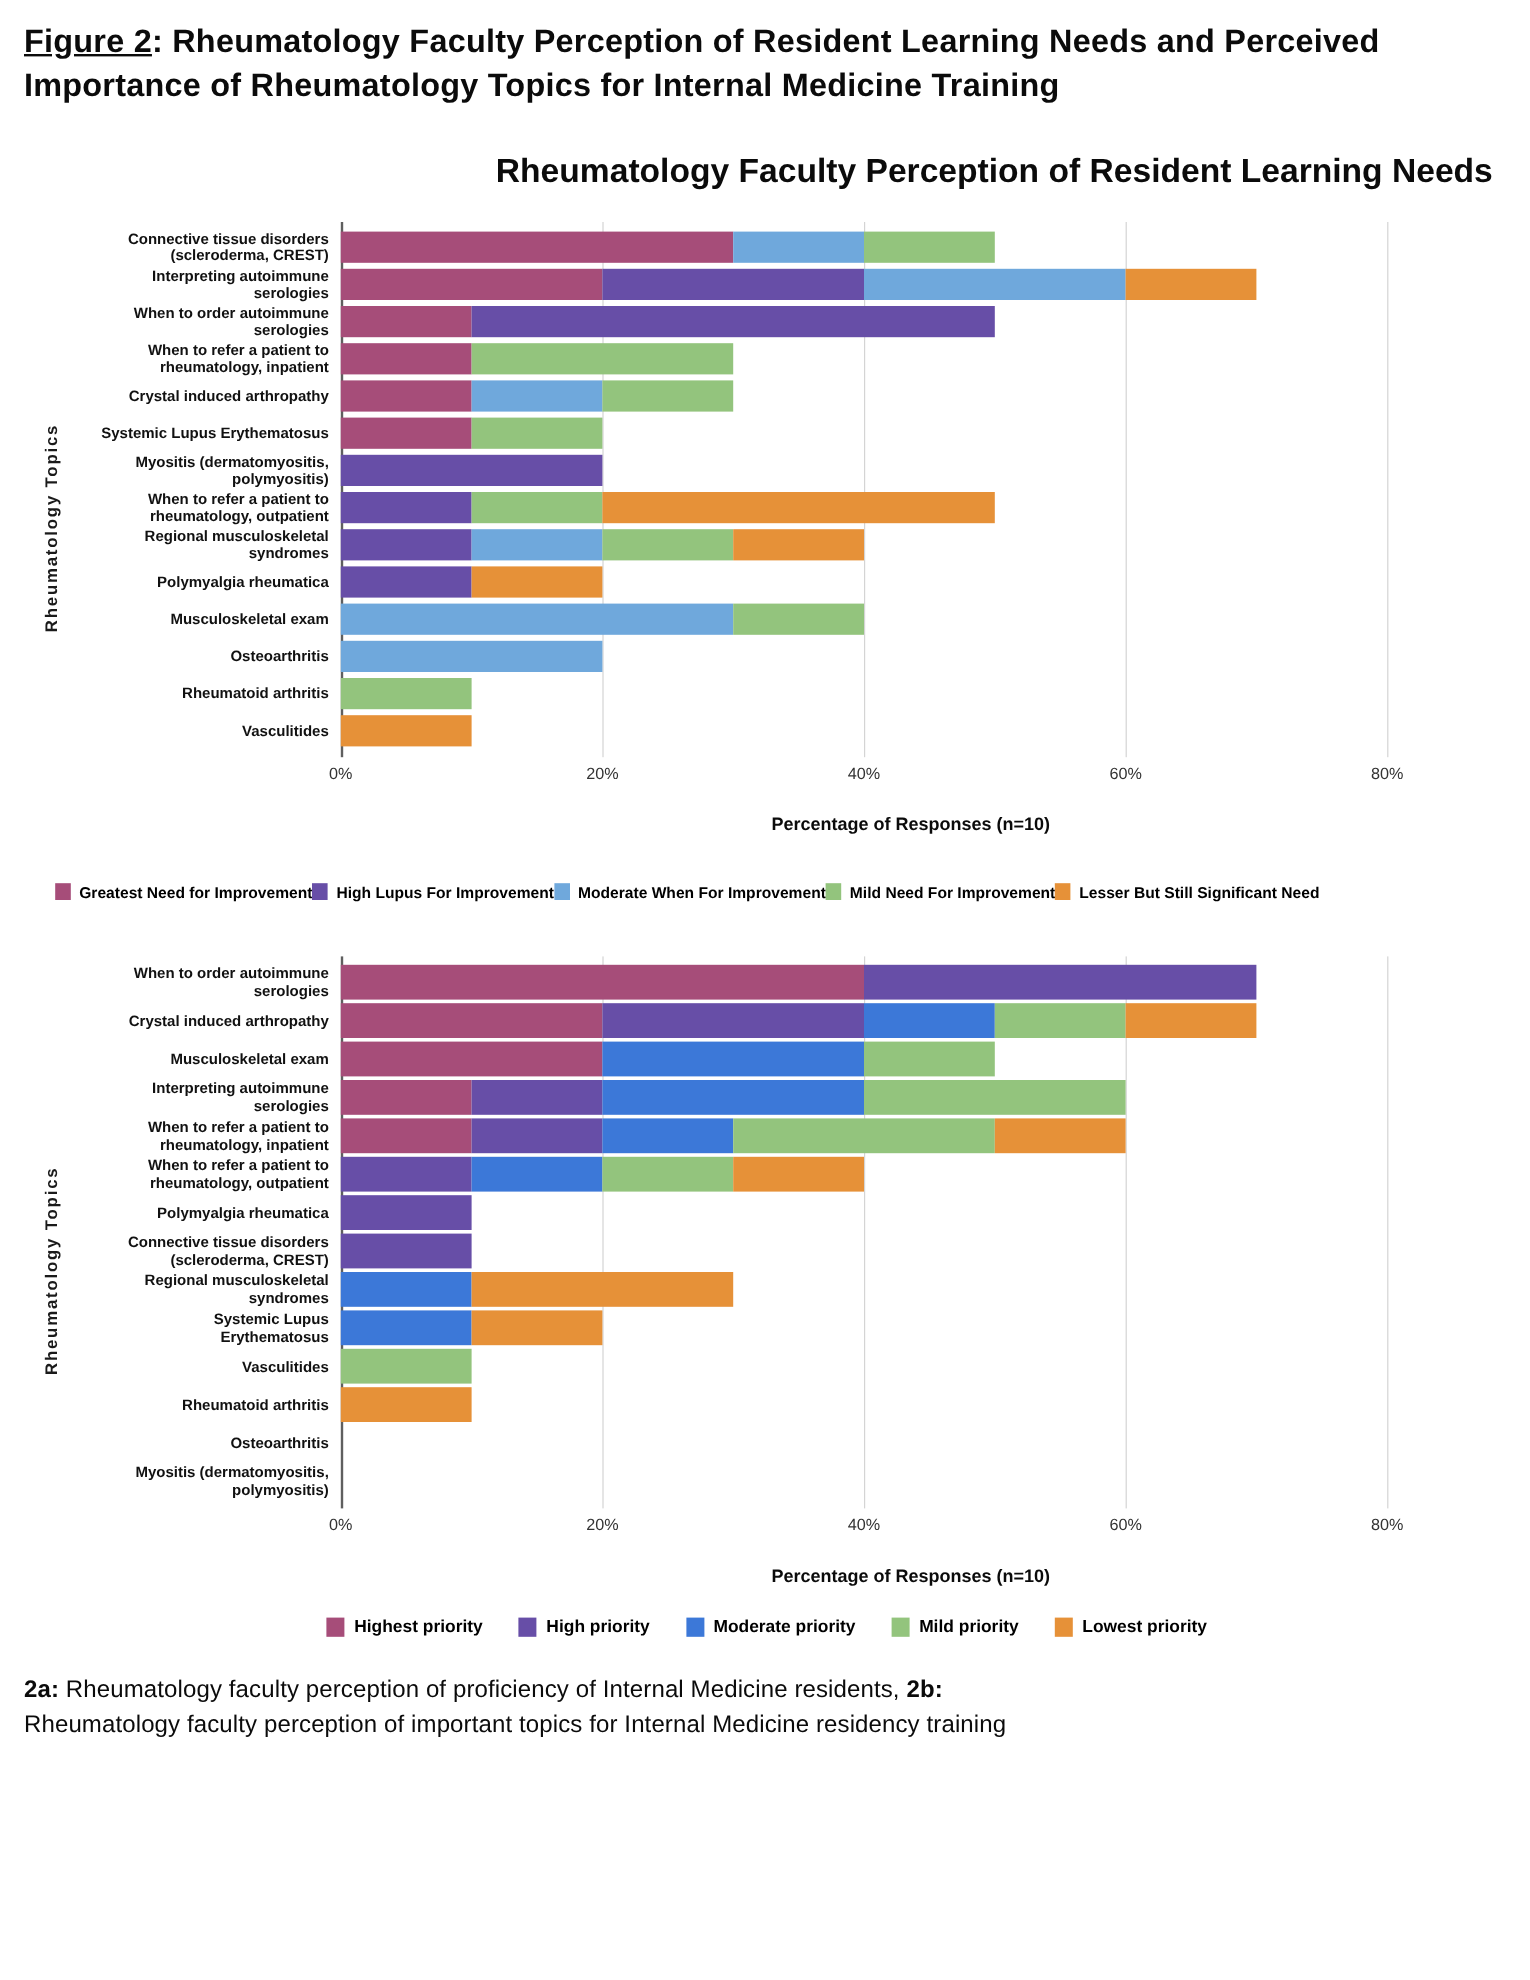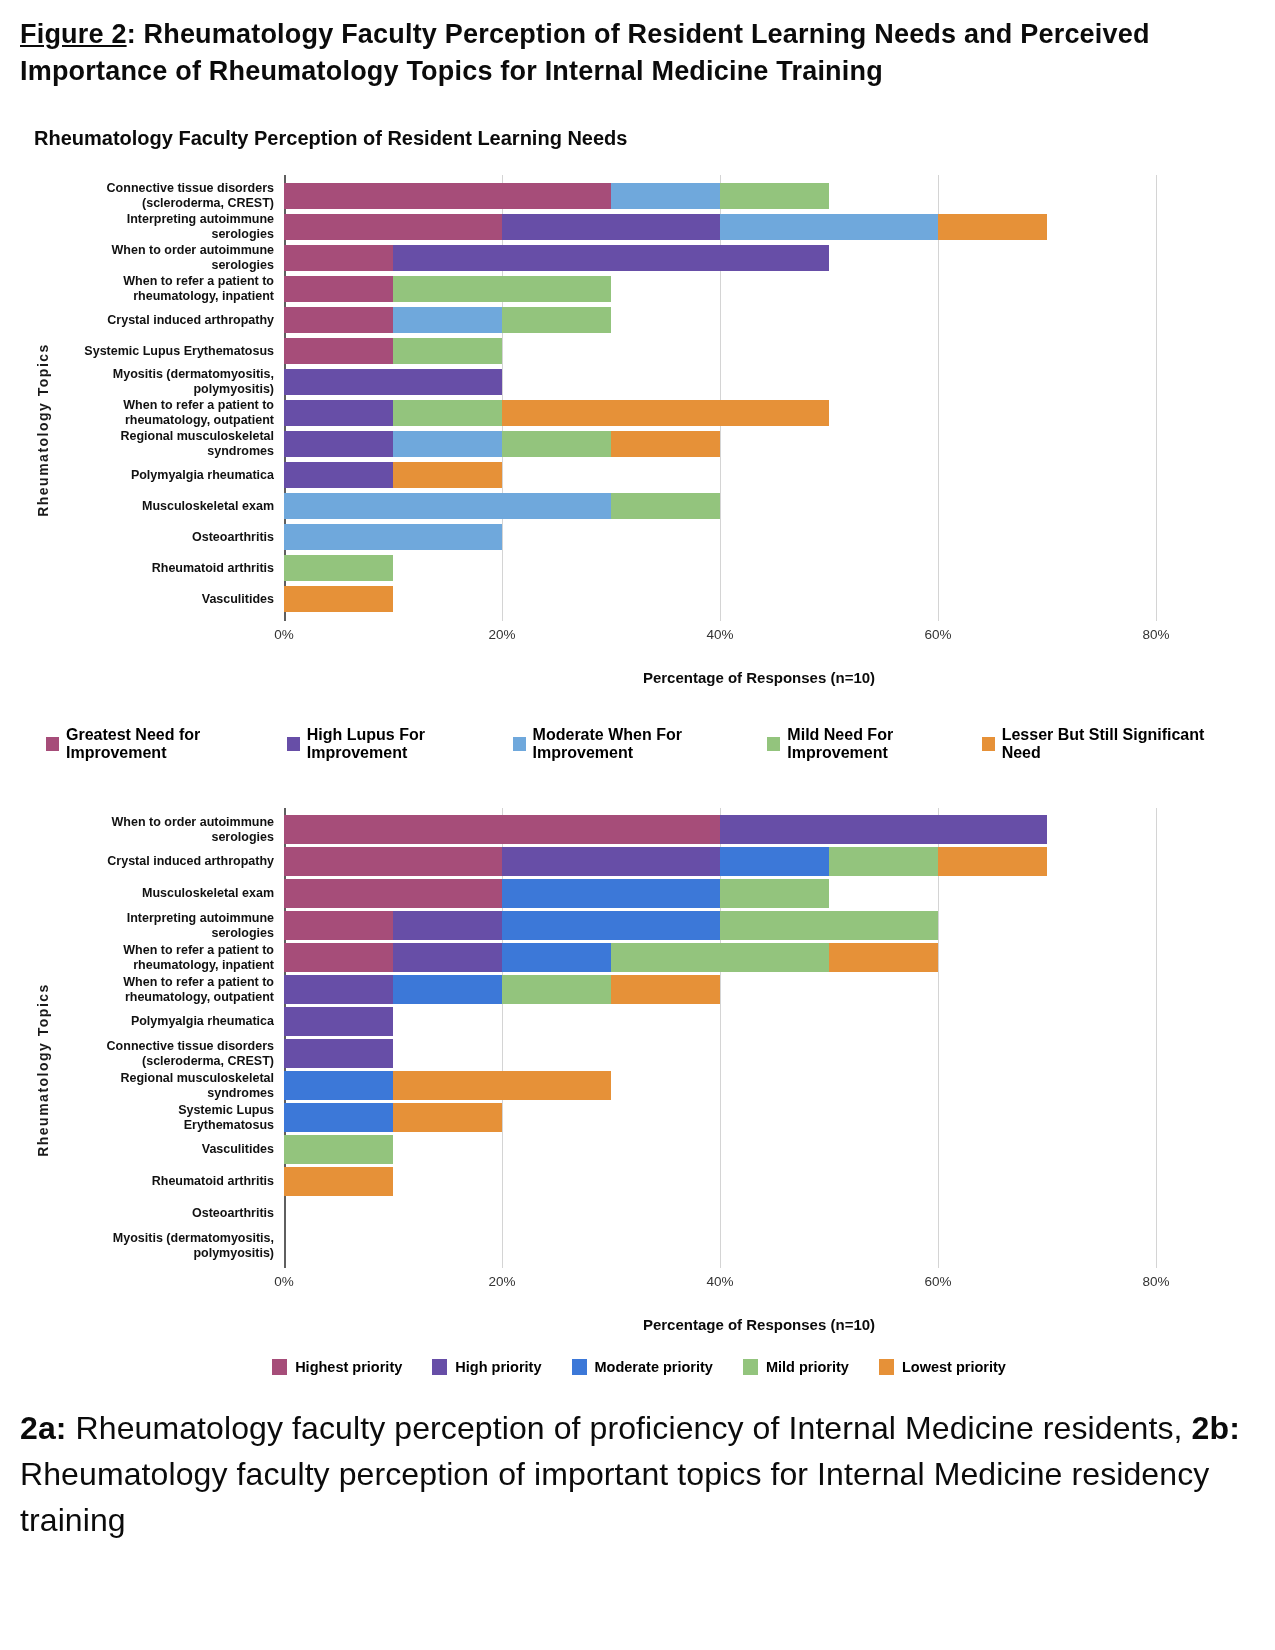--- a/index.html
+++ b/index.html
@@ -13,21 +13,21 @@
   
   .fig-title{
     font-size:27px;font-weight:bold;line-height:1.38;margin:0 0 34px 0;
     letter-spacing:.2px;color:#0b0b0b;max-width:1250px;
   }
   .fig-title .u{text-decoration:underline;}
 
   
   .chart{position:relative;margin-left:14px;width:1210px;}
   .chart-title{
-    text-align:left;font-size:20px;font-weight:bold;color:#0b0b0b;
+    text-align:right;font-size:28px;font-weight:bold;color:#0b0b0b;
     margin:0 0 24px 0;white-space:pre-line;line-height:1.3;
   }
   .plot-wrap{position:relative;}
   .ylabel-box{
     position:absolute;left:-4px;top:0;bottom:0;width:26px;
     display:flex;align-items:center;justify-content:center;
   }
   .ylabel-box span{
     transform:rotate(-90deg);white-space:nowrap;
     font-size:14px;font-weight:bold;letter-spacing:1.5px;color:#1a1a1a;
@@ -56,35 +56,35 @@
   .xlabel{
     margin-left:250px;width:950px;text-align:center;
     font-size:15px;font-weight:bold;color:#0b0b0b;margin-top:20px;
   }
 
   
   .legend{display:flex;align-items:center;}
   .legend-item{display:flex;align-items:center;}
   .swatch{display:inline-block;flex:none;}
   .legend1{
-    justify-content:space-between;margin:40px 0 0 12px;width:1183px;
-    font-size:16px;font-weight:bold;
+    margin:40px 0 0 12px;width:1183px;
+    font-size:13px;font-weight:bold;
   }
   .legend1 .swatch{width:13px;height:14px;margin-right:7px;}
   .legend2{
     justify-content:center;gap:30px;margin:26px auto 0 auto;width:1160px;
     font-size:14.5px;font-weight:bold;
   }
   .legend2 .swatch{width:15px;height:16px;margin-right:8px;}
 
   .gap-between-charts{height:46px;}
 
   
   .caption{
-    font-size:32px;line-height:1.45;color:#0b0b0b;margin:30px 0 0 0;
+    font-size:20px;line-height:1.45;color:#0b0b0b;margin:30px 0 0 0;
     max-width:1250px;letter-spacing:.1px;
   }
   .caption b{font-weight:bold;}
 </style>
 </head>
 <body>
 
 <div class="page">
 
   <h1 class="fig-title"><span class="u">Figure 2</span><span>: Rheumatology Faculty Perception of Resident Learning Needs and Perceived Importance of Rheumatology Topics for Internal Medicine Training</span></h1>

